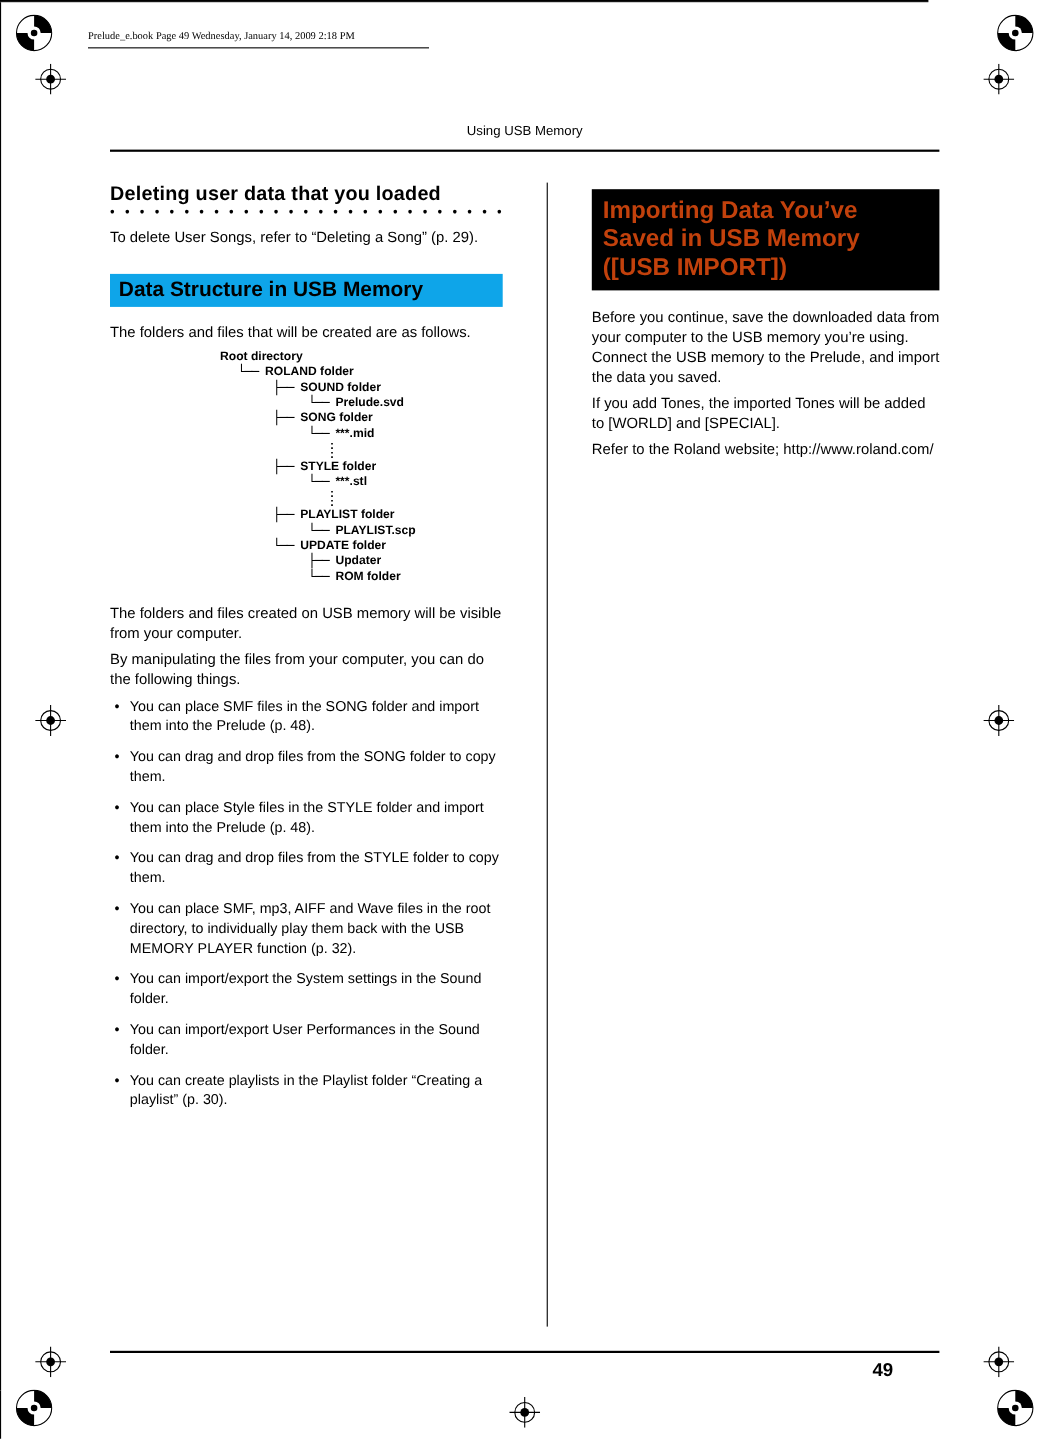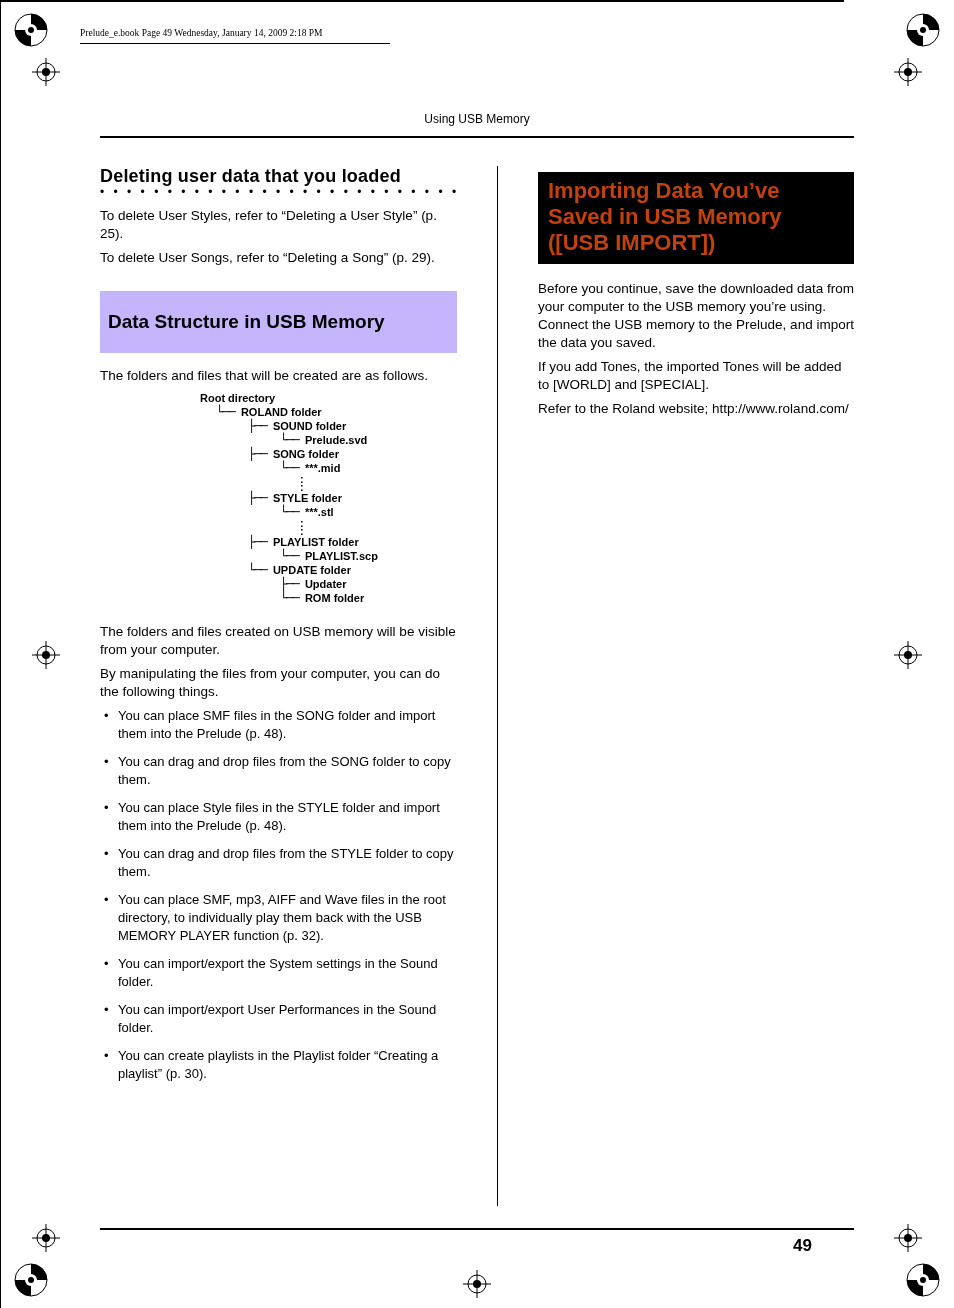--- a/index.html
+++ b/index.html
@@ -25,21 +25,21 @@
 
   .columns { display: flex; gap: 40px; }
   .col { width: 357px; }
   .vdiv { width: 0; border-left: 1px solid #000; align-self: stretch; min-height: 1040px; }
 
   .h-bold { font-size: 18px; font-weight: 700; letter-spacing: .2px; margin-bottom: 2px; }
   .dotrow { letter-spacing: 3px; font-size: 12px; color: #000; line-height: 6px; margin-bottom: 12px; white-space: nowrap; overflow:hidden; }
 
   p.body { font-size: 13.5px; line-height: 18px; margin-bottom: 6px; }
 
-  .subhead-box { background: #c4b5fd; padding: 20px 8px; font-size: 19px; font-weight: 700; margin: 24px 0 14px 0; }
+  .subhead-box { background: #0ea5e9; padding: 4px 8px; font-size: 19px; font-weight: 700; margin: 24px 0 14px 0; }
 
   .tree { font-size: 11px; font-weight: 700; line-height: 14px; margin: 6px 0 18px 0; position: relative; }
   .tree-line { display:flex; align-items:center; white-space: nowrap; }
   .tree-line .elbow { font-family: monospace; font-size: 12px; letter-spacing: -1px; }
   .tree .indent0 { margin-left: 100px; }
   .tree .indent1 { margin-left: 116px; }
   .tree .indent2 { margin-left: 148px; }
   .tree .indent3 { margin-left: 180px; }
   .tree .colon-line { margin-left: 200px; font-weight: 700; line-height: 8px; }
 
@@ -157,21 +157,20 @@
 
   <div class="content">
     <div class="running-head">Using USB Memory</div>
     <div class="head-rule"></div>
 
     <div class="columns">
 
       <div class="col">
         <div class="h-bold">Deleting user data that you loaded</div>
         <div class="dotrow">• • • • • • • • • • • • • • • • • • • • • • • • • • • • • • • • • • • •</div>
-        <p class="body">To delete User Styles, refer to “Deleting a User Style” (p. 25).</p>
         <p class="body">To delete User Songs, refer to “Deleting a Song” (p. 29).</p>
 
         <div class="subhead-box">Data Structure in USB Memory</div>
         <p class="body">The folders and files that will be created are as follows.</p>
 
         <div class="tree">
           <div class="tree-line indent0">
               <span>Root directory</span>
             </div>
           <div class="tree-line indent1">

